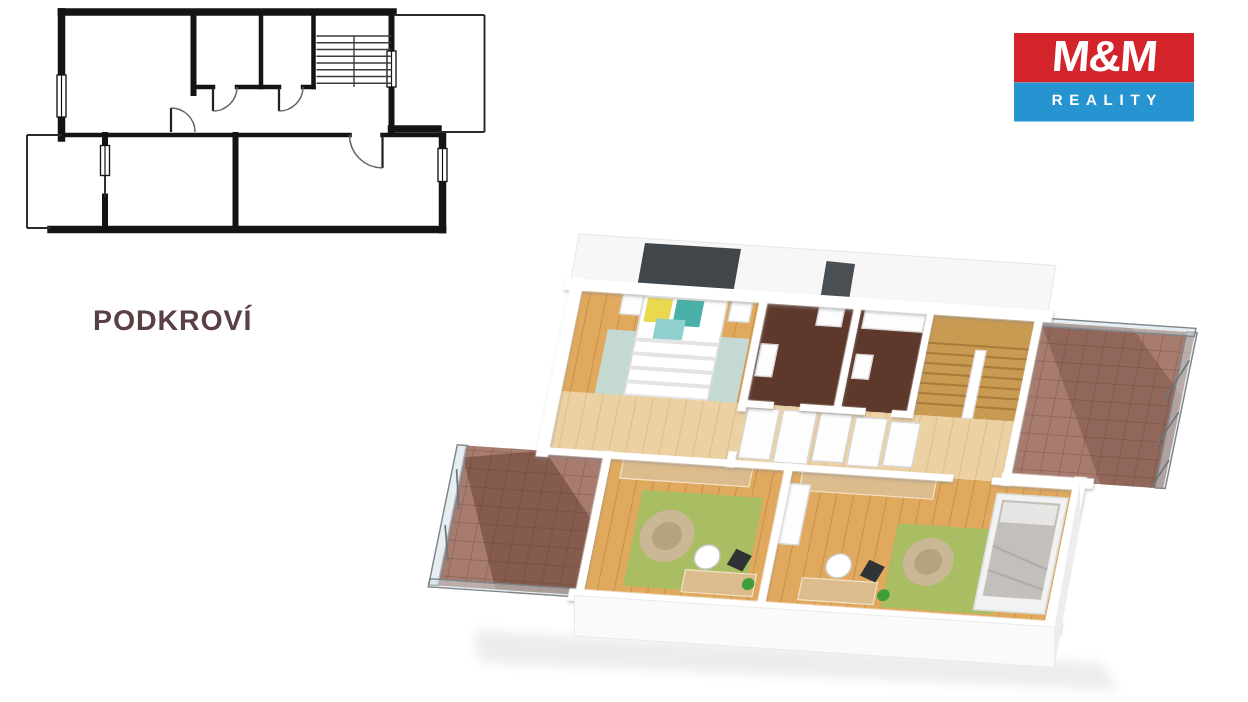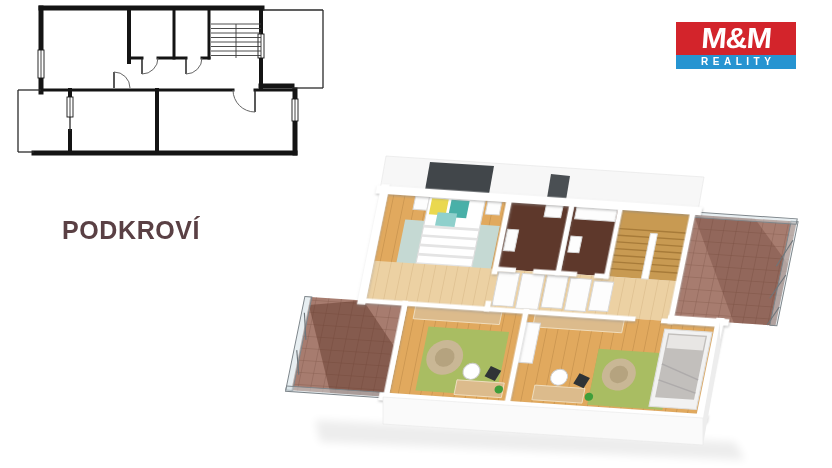--- a/index.html
+++ b/index.html
@@ -1,26 +1,26 @@
 <!DOCTYPE html>
 <html style="--logo_red: #d3242b; --logo_blue: #2694d1; --label_text: #5a4044; --wood_floor: #e1a95e; --hall_wood: #ecd1a3; --stair_wood: #c89a52; --dark_floor: #5e382b; --tile: #a77c6f; --rug_teal: #c5d9d3; --rug_green: #a9bd62; --beanbag: #c9b795; --plan_line: #141414; --wall_white: #ffffff;"><head>
 <meta charset="utf-8">
 <style>
   html,body{margin:0;padding:0;background:#ffffff;}
   .canvas{position:relative;width:832px;height:468px;background:#fff;overflow:hidden;
           font-family:"Liberation Sans",sans-serif;}
   .plan2d{position:absolute;left:6px;top:0;}
-  .floor-label{position:absolute;left:62px;top:216px;font-size:25px;font-weight:bold;
+  .floor-label{position:absolute;left:62px;top:204px;font-size:19px;font-weight:bold;
                letter-spacing:.6px;color:var(--label_text,#5a4044);}
   .logo{position:absolute;left:676px;top:22px;width:120px;}
   .logo-top{background:var(--logo_red,#d3242b);height:33px;display:flex;align-items:center;
             justify-content:center;overflow:hidden;}
   .logo-mm{color:#fff;font-weight:bold;font-size:29px;letter-spacing:-1px;
            transform:scaleX(1.05) skewX(-4deg);line-height:1;}
-  .logo-bottom{background:var(--logo_blue,#2694d1);height:14px;display:flex;align-items:center;
+  .logo-bottom{background:var(--logo_blue,#2694d1);height:26px;display:flex;align-items:center;
                justify-content:center;}
   .logo-reality{color:#fff;font-weight:bold;font-size:10px;letter-spacing:4.5px;
                 text-indent:4.5px;line-height:1;}
   .plan3d{position:absolute;left:0;top:0;}
   
   .w5{stroke:#141414;stroke-width:5;stroke-linecap:square;}
   .w4{stroke:#141414;stroke-width:4;stroke-linecap:square;}
   .w3{stroke:#141414;stroke-width:3;stroke-linecap:square;}
   .thin{stroke:#2a2a2a;stroke-width:1.3;fill:none;}
   .winr{fill:#fff;stroke:#141414;stroke-width:.9;}

